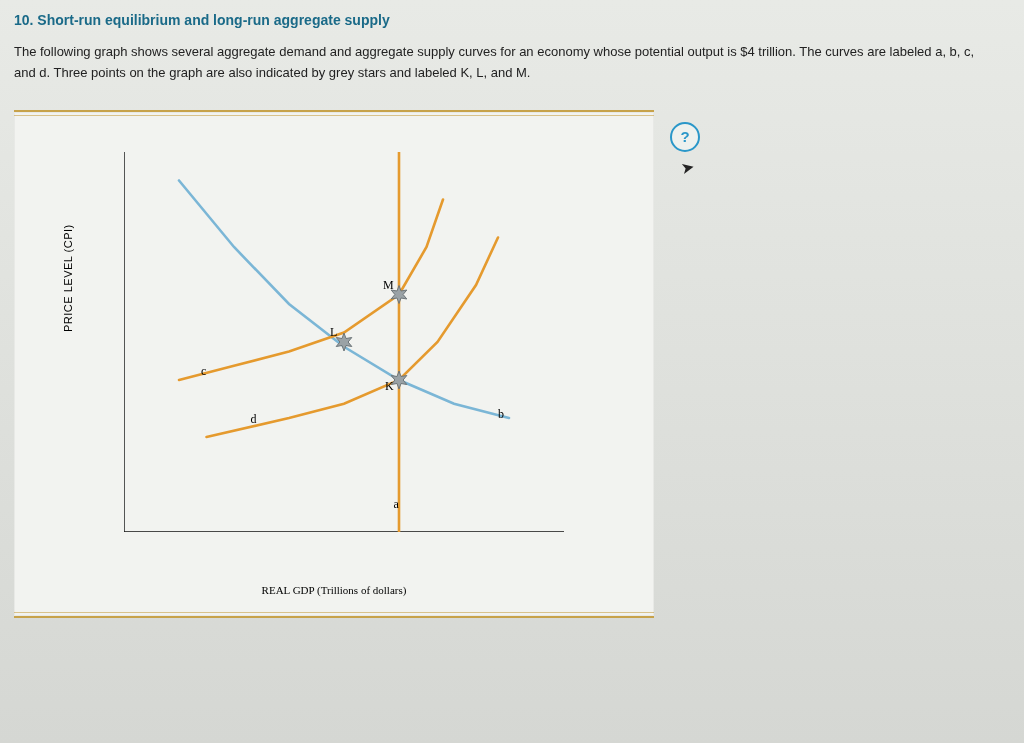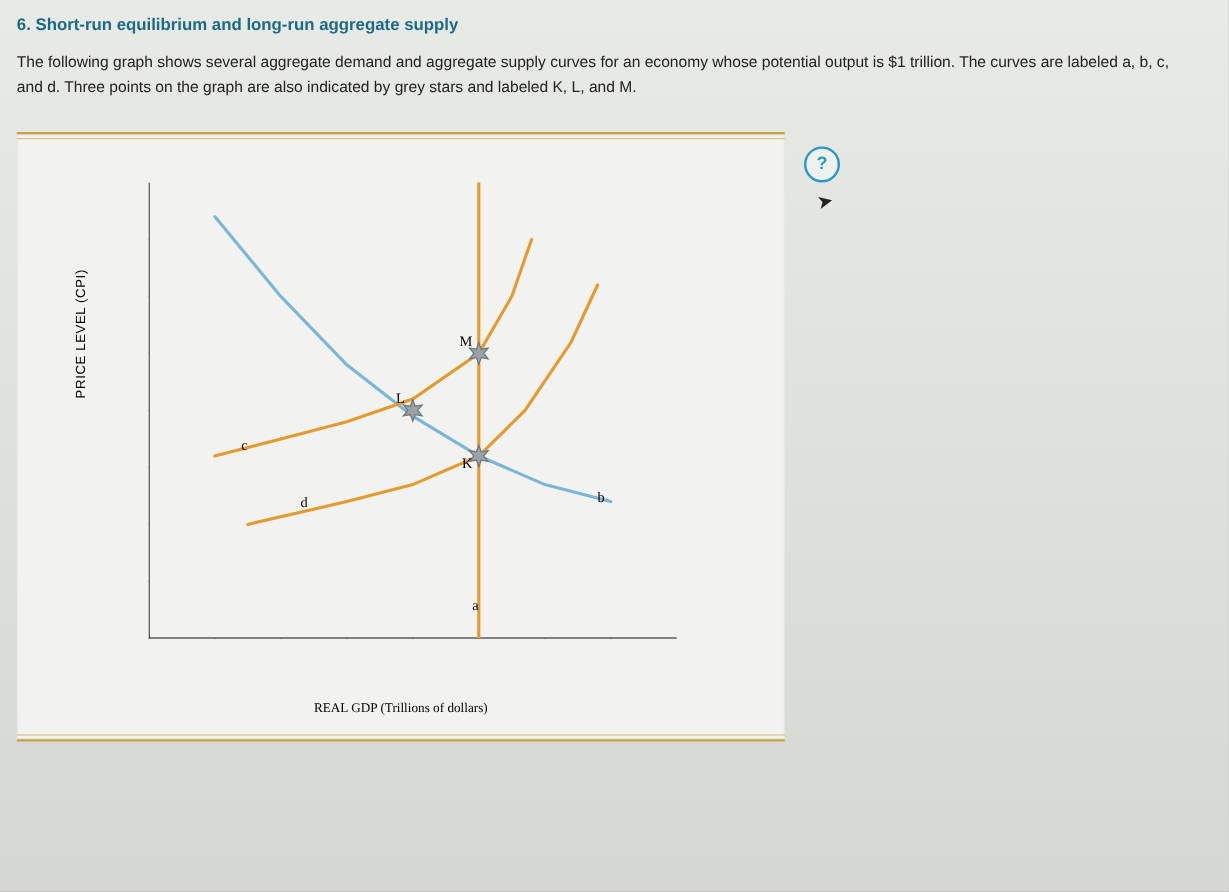--- a/index.html
+++ b/index.html
@@ -97,22 +97,22 @@
   .curve.orange{stroke:#e59a2e;}
   .curve.blue{stroke:#7bb6d6;}
   .star{fill:#9aa2a6;stroke:#6d7579;stroke-width:1;}
   .lbl{font:12px Verdana;fill:#000;}
 </style>
 </head>
 <body>
 
 <div class="page">
 
-  <div class="heading">6. Short-run equilibrium and long-run aggregate supply</div>
-  <div class="intro">The following graph shows several aggregate demand and aggregate supply curves for an economy whose potential output is $1 trillion. The curves are labeled a, b, c, and d. Three points on the graph are also indicated by grey stars and labeled K, L, and M.</div>
+  <div class="heading">10. Short-run equilibrium and long-run aggregate supply</div>
+  <div class="intro">The following graph shows several aggregate demand and aggregate supply curves for an economy whose potential output is $4 trillion. The curves are labeled a, b, c, and d. Three points on the graph are also indicated by grey stars and labeled K, L, and M.</div>
 
   <div class="chart-card">
 
     <div class="help-badge">?</div>
     <div class="cursor">➤</div>
 
     <div class="plot-wrap">
 
       <div class="ylabel">PRICE LEVEL (CPI)</div>
 

